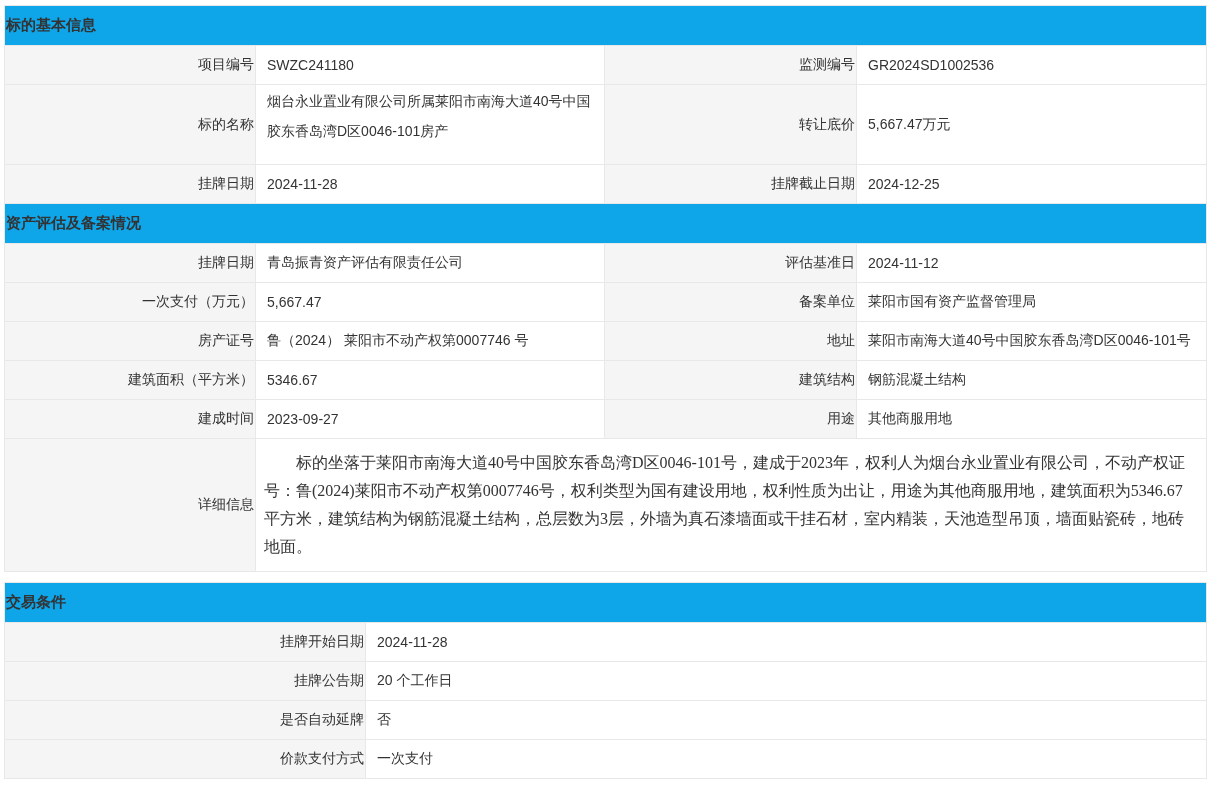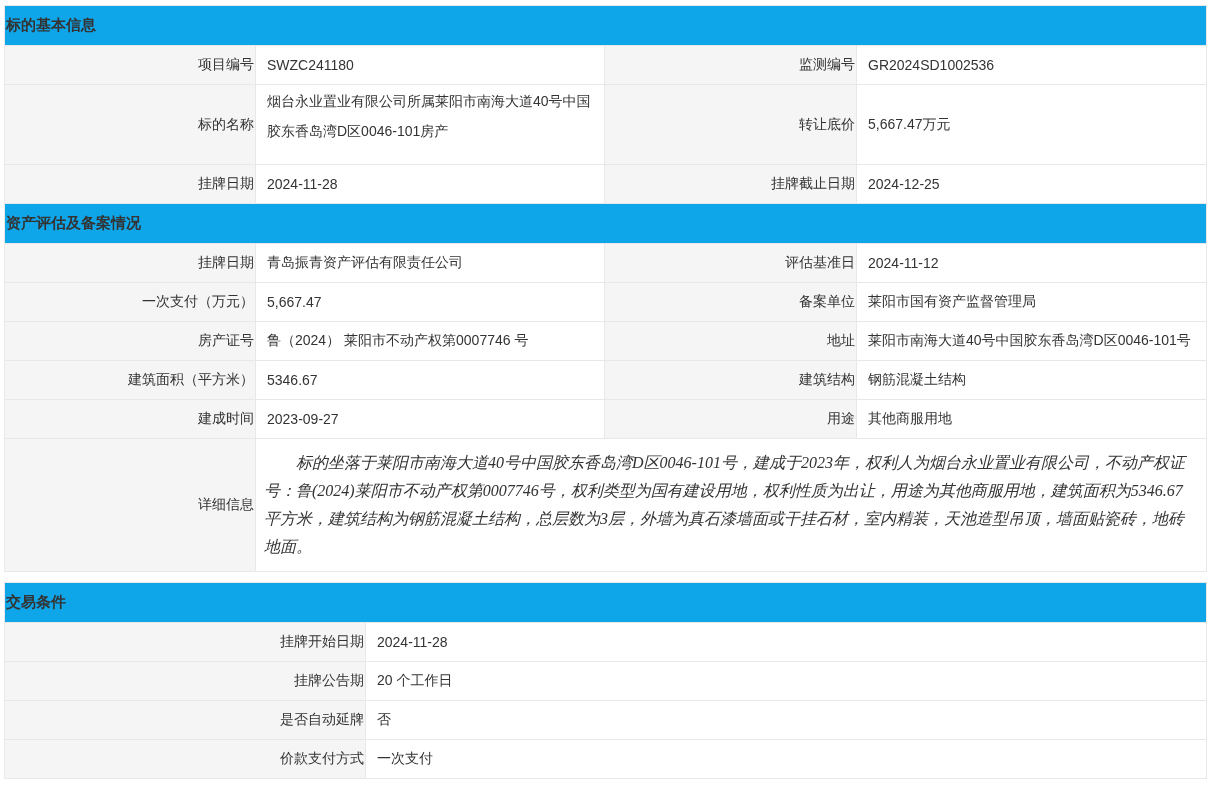--- a/index.html
+++ b/index.html
@@ -50,21 +50,20 @@
     padding: 5px 20px 5px 8px;
     vertical-align: middle;
   }
   .detail-text {
     margin: 0;
     font-family: "Liberation Serif", "DejaVu Serif", serif;
     font-size: 16px;
     line-height: 28px;
     text-indent: 2em;
     color: #333333;
-    font-style: italic;
   }
   .col-l1 { width: 251px; }
   .col-v1 { width: 349px; }
   .col-l2 { width: 252px; }
   .col-v2 { width: auto;  }
   .col-tl { width: 361px; }
   .col-tv { width: auto;  }
   .block-gap { height: 10px; }
 </style>
 </head>

